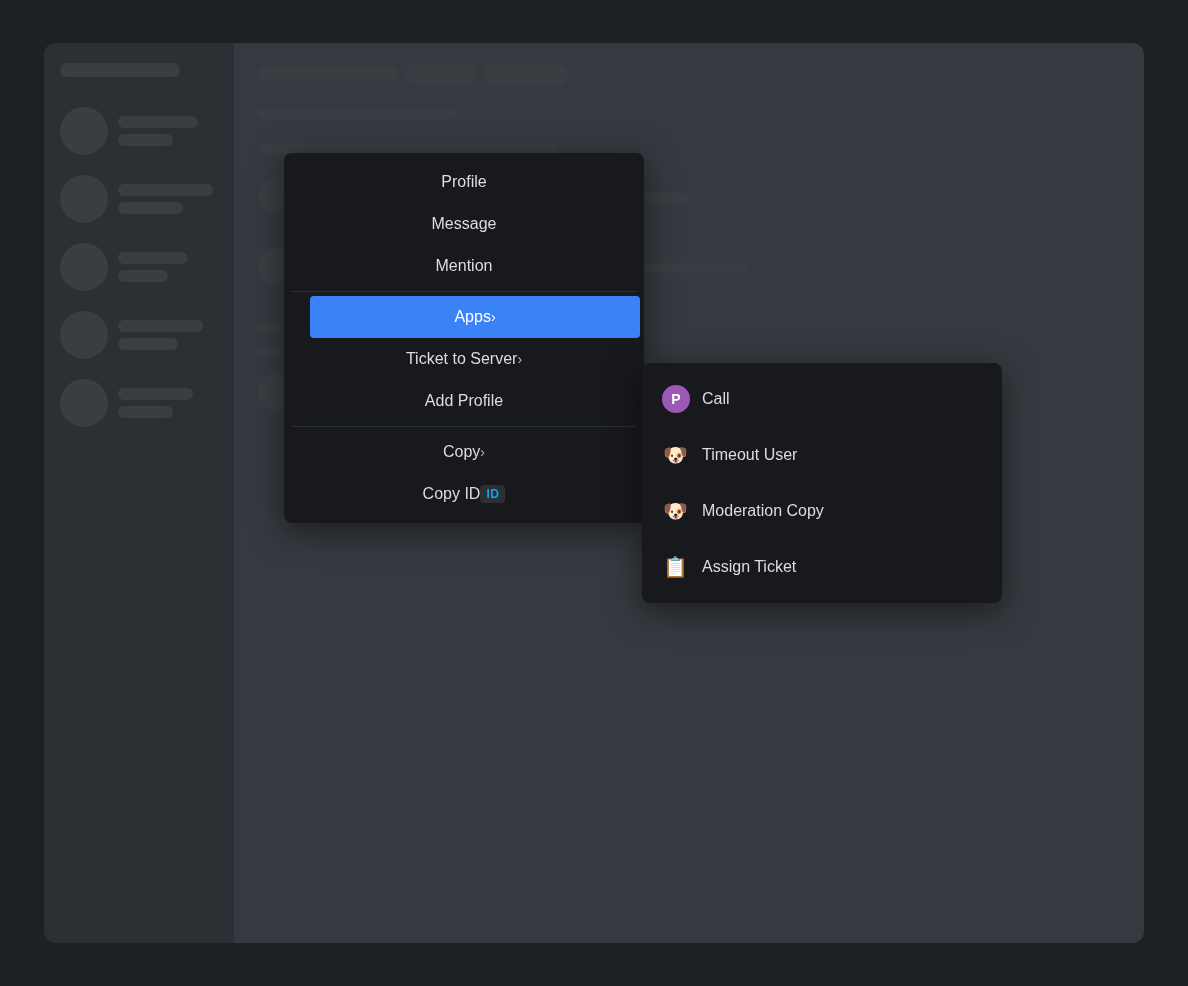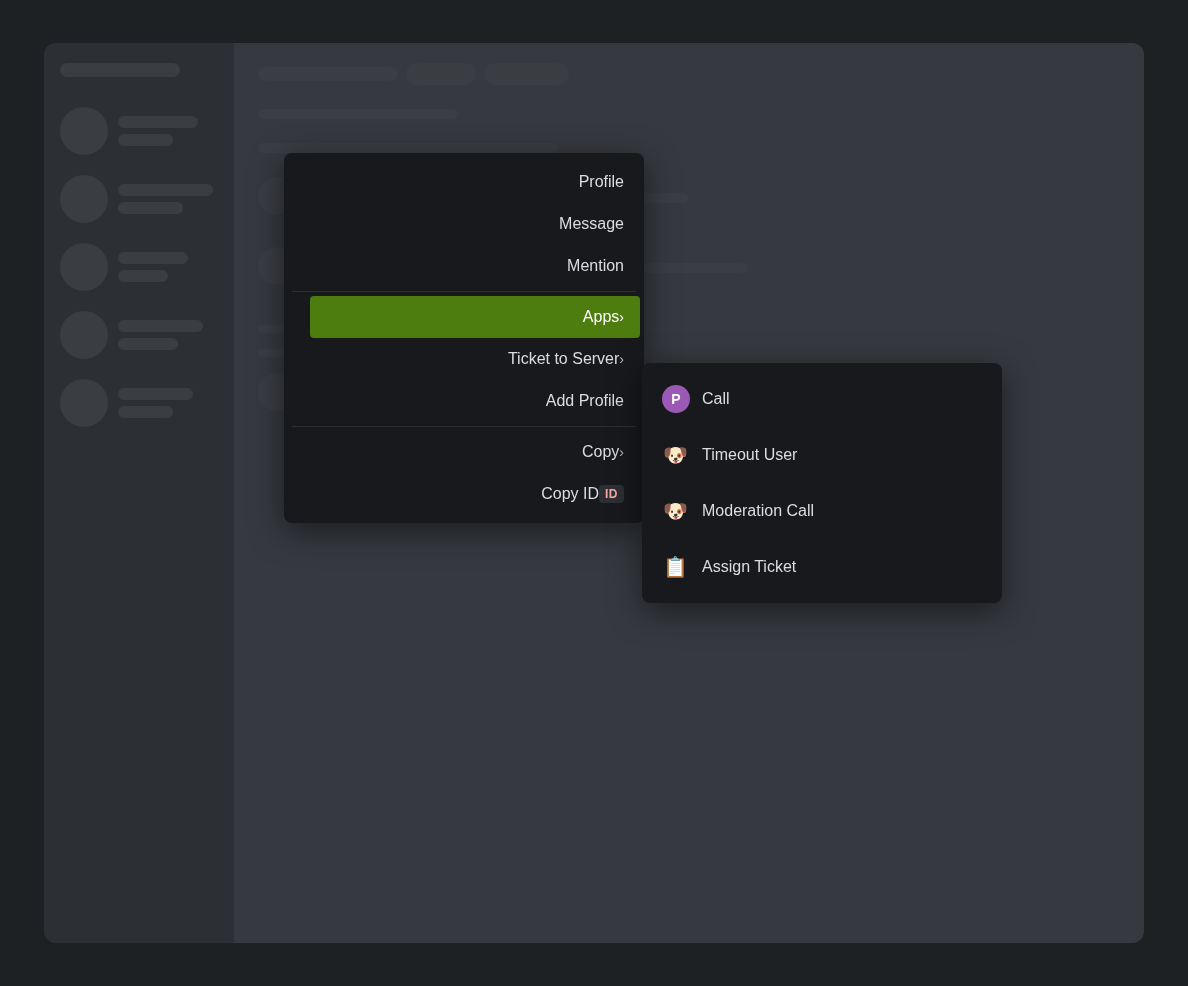--- a/index.html
+++ b/index.html
@@ -105,32 +105,32 @@
       background: #18191c;
       border-radius: 8px;
       padding: 8px 0;
       box-shadow: 0 8px 32px rgba(0,0,0,0.5);
       z-index: 10;
     }
 
     .menu-item {
       display: flex;
       align-items: center;
-      justify-content: flex-end;
+      justify-content: center;
       padding: 12px 16px;
       cursor: pointer;
       font-size: 16px;
       color: #dcddde;
       border-radius: 4px;
       margin: 0 4px;
       transition: background 0.1s;
     }
 
     .menu-item.active {
-      background: #4d7c0f;
+      background: #3b82f6;
       color: #fff;
       margin-left: 26px;
     }
 
     .menu-chevron {
       font-size: 14px;
       color: #b9bbbe;
     }
 
     .menu-item.active .menu-chevron {
@@ -142,21 +142,21 @@
       background: #2c2f33;
       margin: 4px 8px;
     }
 
     .copy-id-badge {
       background: #2c2f33;
       border-radius: 4px;
       padding: 2px 6px;
       font-size: 12px;
       font-weight: 700;
-      color: #fca5a5;
+      color: #0ea5e9;
       letter-spacing: 0.5px;
     }
 
     
     .submenu {
       position: absolute;
       left: 598px;
       top: 320px;
       width: 360px;
       background: #18191c;
@@ -341,21 +341,21 @@
       <span>Call</span>
     </div>
 
     <div class="submenu-item">
       <div class="submenu-icon icon-emoji">🐶</div>
       <span>Timeout User</span>
     </div>
 
     <div class="submenu-item">
       <div class="submenu-icon icon-emoji">🐶</div>
-      <span>Moderation Call</span>
+      <span>Moderation Copy</span>
     </div>
 
     <div class="submenu-item">
       <div class="submenu-icon icon-emoji">📋</div>
       <span>Assign Ticket</span>
     </div>
 
   </div>
 
 </div>

